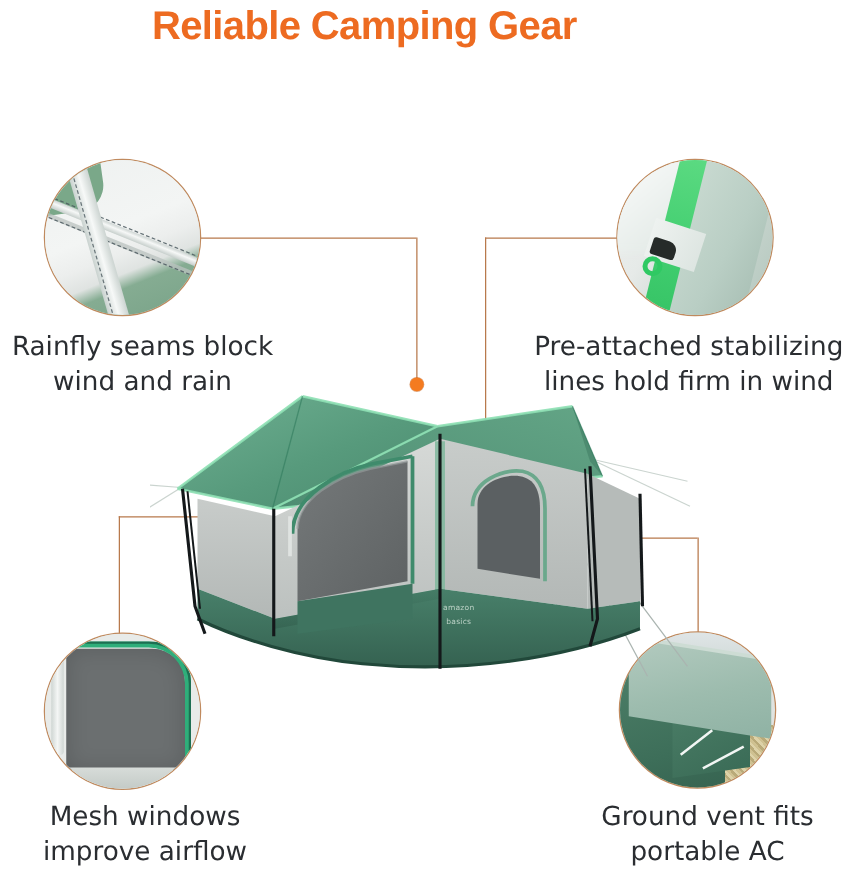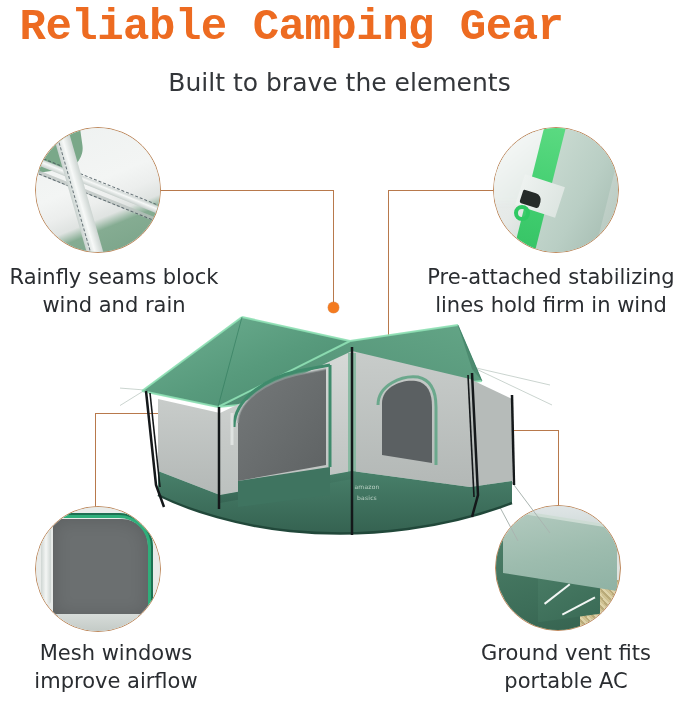--- a/index.html
+++ b/index.html
@@ -10,23 +10,23 @@
     color:#2b2b2b;
     overflow:hidden;
     position:relative;
   }
   #stage { position:relative; width:679px; height:706px; }
 
   
   .title {
     position:absolute; left:0; top:2px; width:583px;
     text-align:center;
-    font-size:44px; font-weight:700; letter-spacing:-0.5px;
+    font-size:32px; font-weight:700; letter-spacing:-0.5px;
     color:#ED6B21;
-    font-family:Liberation Mono, monospace;
+    font-family:Liberation Sans, sans-serif;
   }
   .subtitle {
     position:absolute; left:0; top:68px; width:679px;
     text-align:center;
     font-size:25px; font-weight:400; color:#33363a;
   }
 
   
   .caption {
     position:absolute; font-size:21px; line-height:1.32;
@@ -138,21 +138,20 @@
     opacity:.85; font-size:6px; color:#cfe0d6; letter-spacing:.2px;
     text-align:center; line-height:11px; font-family:"DejaVu Sans", sans-serif;
   }
 </style>
 </head>
 <body>
 
 <div id="stage">
 
   <div class="title">Reliable Camping Gear</div>
-  <div class="subtitle">Built to brave the elements</div>
 
   <div class="conn h" style="left:158px; top:190px; width:175px;"></div>
   <div class="conn v" style="left:333px; top:190px; height:118px;"></div>
   <div class="dot" style="left:328px; top:302px;"></div>
 
   <div class="conn v" style="left:388px; top:190px; height:155px;"></div>
   <div class="conn h" style="left:388px; top:190px; width:107px;"></div>
   <div class="dot" style="left:383px; top:340px;"></div>
 
   <div class="conn h" style="left:95px; top:413px; width:166px;"></div>

